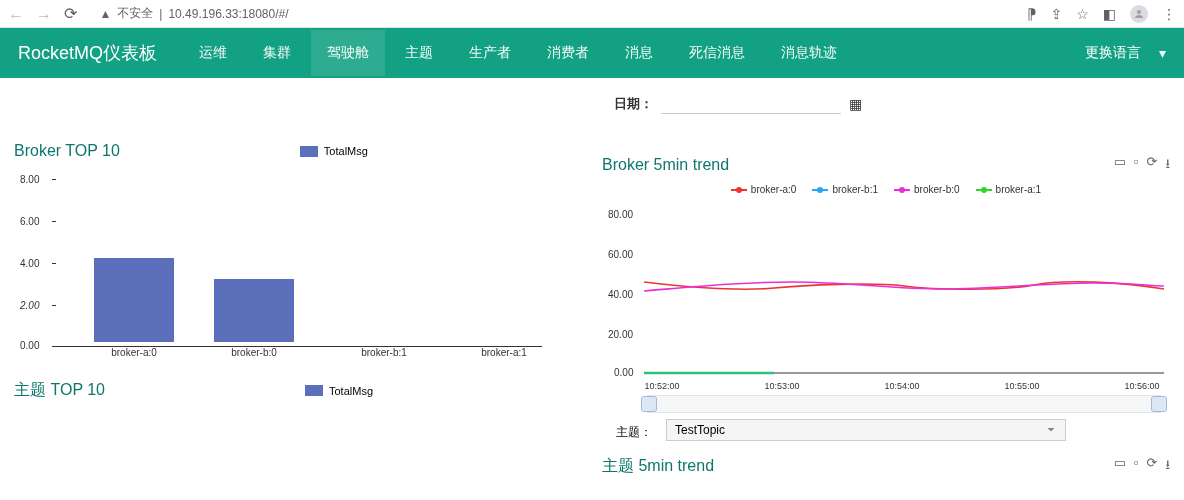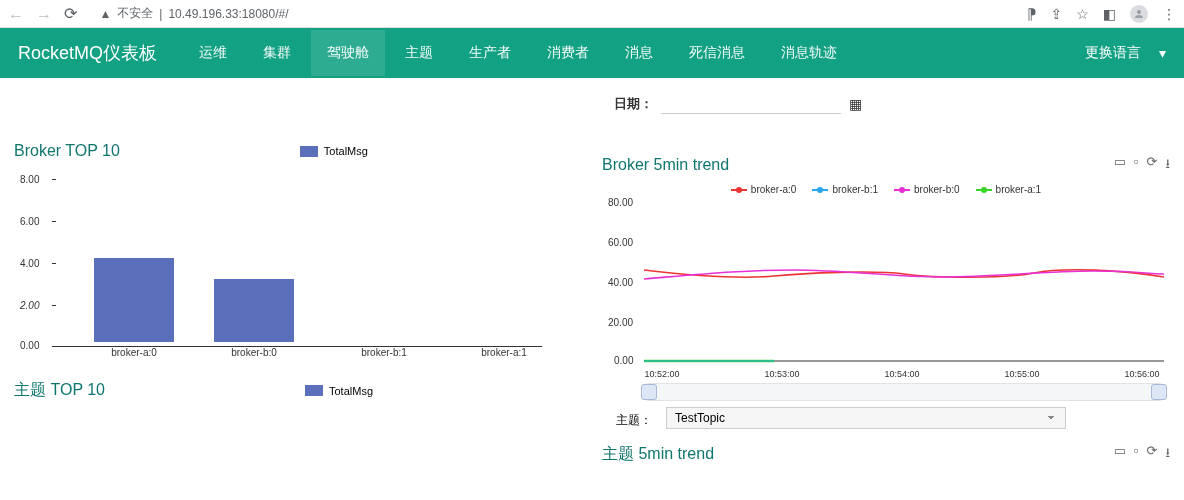--- a/index.html
+++ b/index.html
@@ -45,21 +45,21 @@
     
     .chart-box { position: relative; height: 190px; }
     .axis-label { position: absolute; font-size: 10px; color: #333; }
     .grid-line { position:absolute; left:42px; right:40px; height:1px; background:transparent; }
     .grid-line::before{ content:""; position:absolute; left:-4px; width:4px; height:1px; background:#333; }
     .grid-line.bottom{ background:#333; }
     
     .bar { position:absolute; bottom:16px; width:80px; background:#5b6fbb; }
     .xcat { position:absolute; bottom:0; font-size:10px; color:#333; transform:translateX(-50%); }
     
-    .line-chart { position:relative; height:182px; margin-top: 0; }
+    .line-chart { position:relative; height:182px; margin-top: 12px; }
     .line-chart svg { position:absolute; left:42px; right:10px; top:0; bottom:16px; }
     .xtick { position:absolute; bottom:0; font-size:9px; color:#333; transform:translateX(-50%); }
     .slider { position:absolute; left:44px; right:8px; bottom:-22px; height:18px; background:#f5f6f7; border:1px solid #e1e3e5; border-radius:2px; display:flex; justify-content:space-between; align-items:center; }
     .shand { width:16px; height:16px; background:#dde6f5; border:1px solid #a8b8d8; border-radius:3px; margin:0 -6px; }
     
     .topic-row { margin-top:28px; display:flex; align-items:flex-end; gap:14px; font-size:12px; padding-left:14px; }
     .topic-sel { flex:1; max-width:400px; border:1px solid #ccc; background:#f5f5f5; padding:3px 8px; font-size:12px; -webkit-appearance:none; appearance:none; background-image: linear-gradient(45deg, transparent 50%, #888 50%), linear-gradient(135deg, #888 50%, transparent 50%); background-position: calc(100% - 14px) 8px, calc(100% - 10px) 8px; background-size:4px 4px; background-repeat:no-repeat; }
     
     .second-header { display: flex; align-items: center; margin-top: 22px; }
     .spacer-left { height: 48px; }

